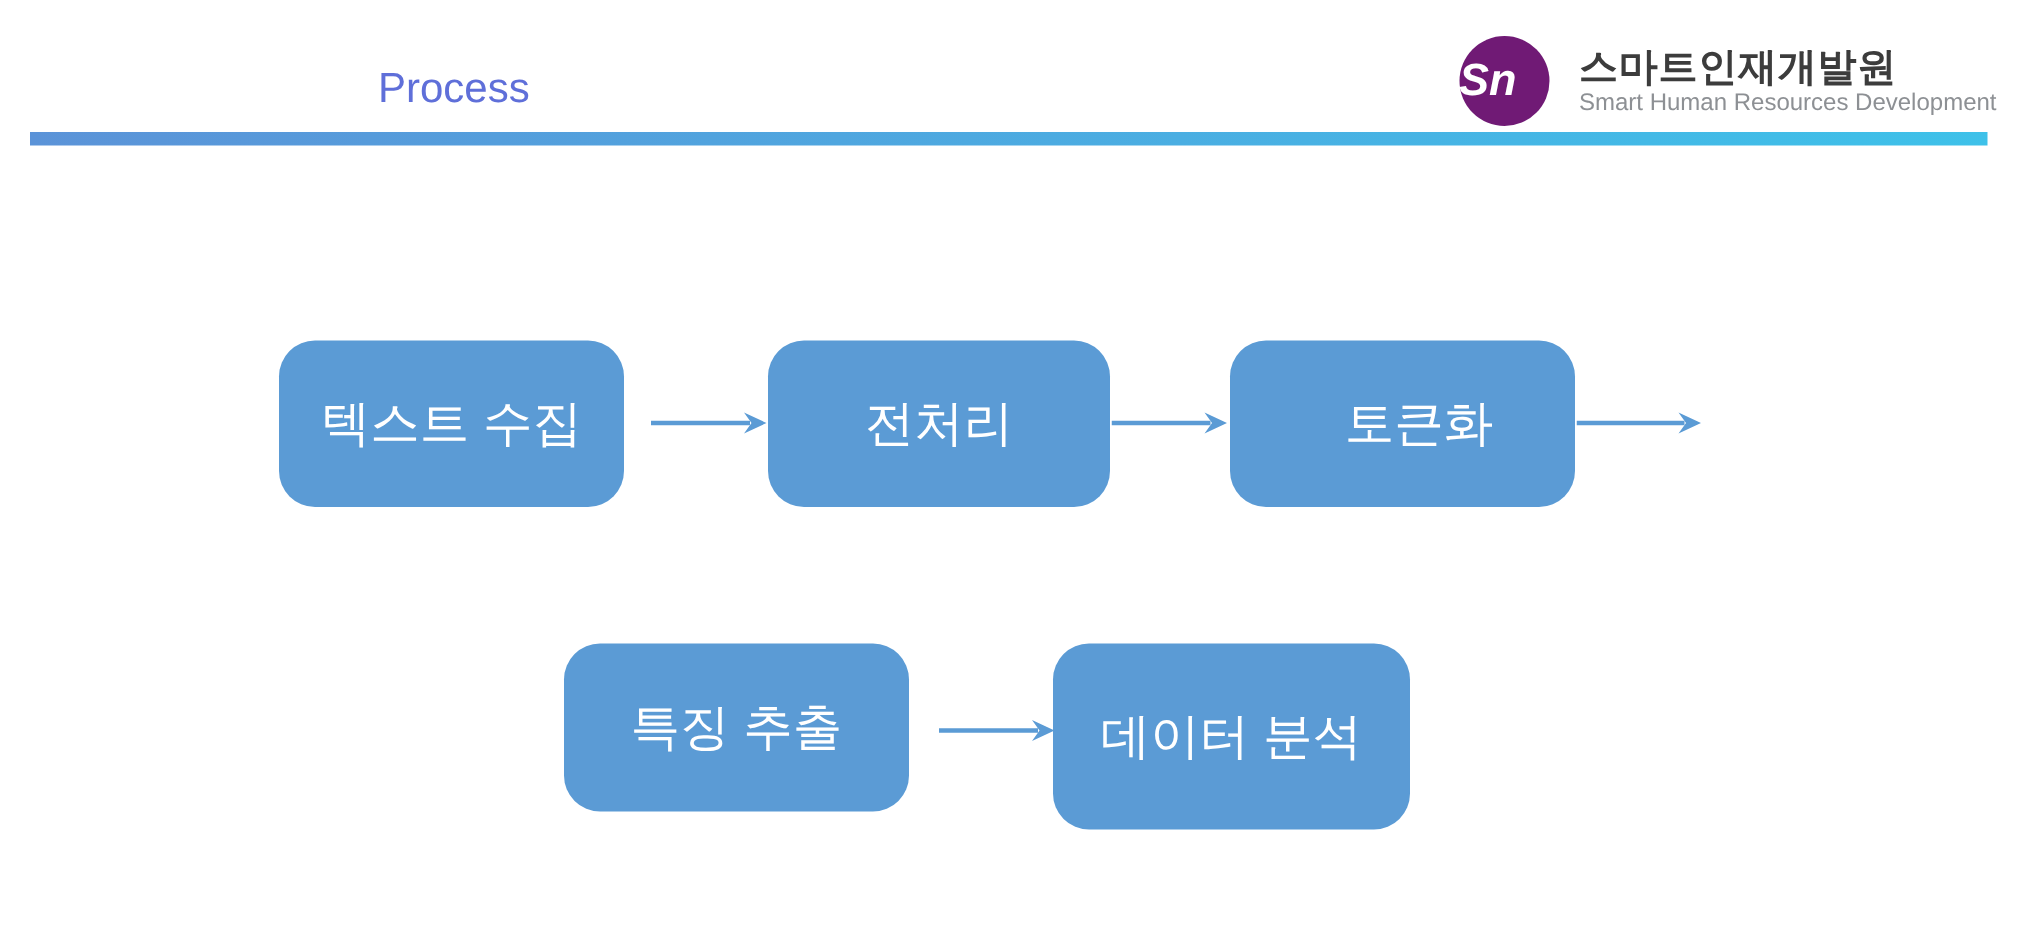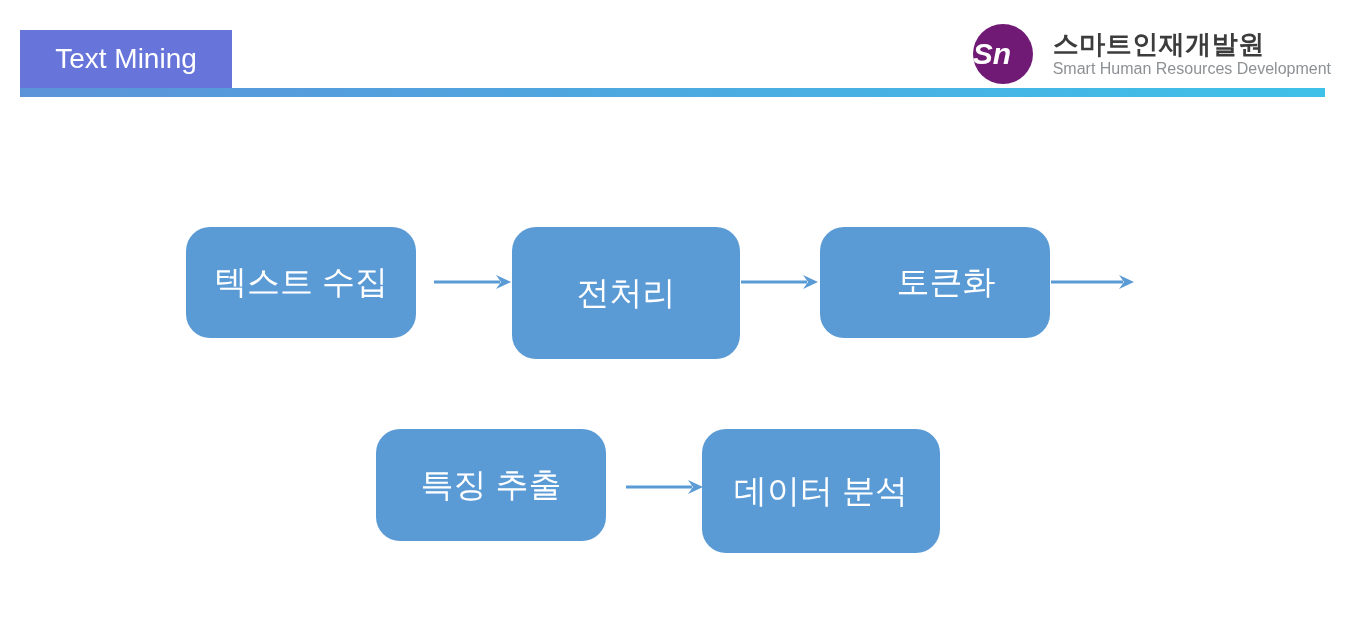--- a/index.html
+++ b/index.html
@@ -85,38 +85,38 @@
   .flow-box {
     position: absolute;
     background: #5B9BD5;
     border-radius: 24px;
     color: #ffffff;
     font-size: 33px;
     display: flex; align-items: center; justify-content: center;
     white-space: nowrap;
   }
   .box-1 { left: 186px; top: 227px; width: 230px; height: 111px; }
-  .box-2 { left: 512px; top: 227px; width: 228px; height: 132px; }
+  .box-2 { left: 512px; top: 227px; width: 228px; height: 111px; }
   .box-3 { left: 820px; top: 227px; width: 230px; height: 111px; padding-left: 22px; }
   .box-4 { left: 376px; top: 429px; width: 230px; height: 112px; }
   .box-5 { left: 702px; top: 429px; width: 238px; height: 124px; }
 
   .flow-arrow { position: absolute; }
   .arrow-1 { left: 434px; top: 272px; }
   .arrow-2 { left: 741px; top: 272px; }
   .arrow-3 { left: 1051px; top: 272px; }
   .arrow-4 { left: 626px; top: 477px; }
 </style>
 </head>
 <body>
 
 <div class="slide">
 
-  <div class="category-tab">
-    <span>Text Mining</span>
+  <div class="topic-label">
+    <span>Process</span>
   </div>
   <div class="header-underline"></div>
 
   <div class="logo">
     <div class="logo-circle">
       <span>Sn</span>
     </div>
     <div class="logo-text">
       <div class="logo-name">스마트인재개발원</div>
       <div class="logo-subtitle">Smart Human Resources Development</div>

